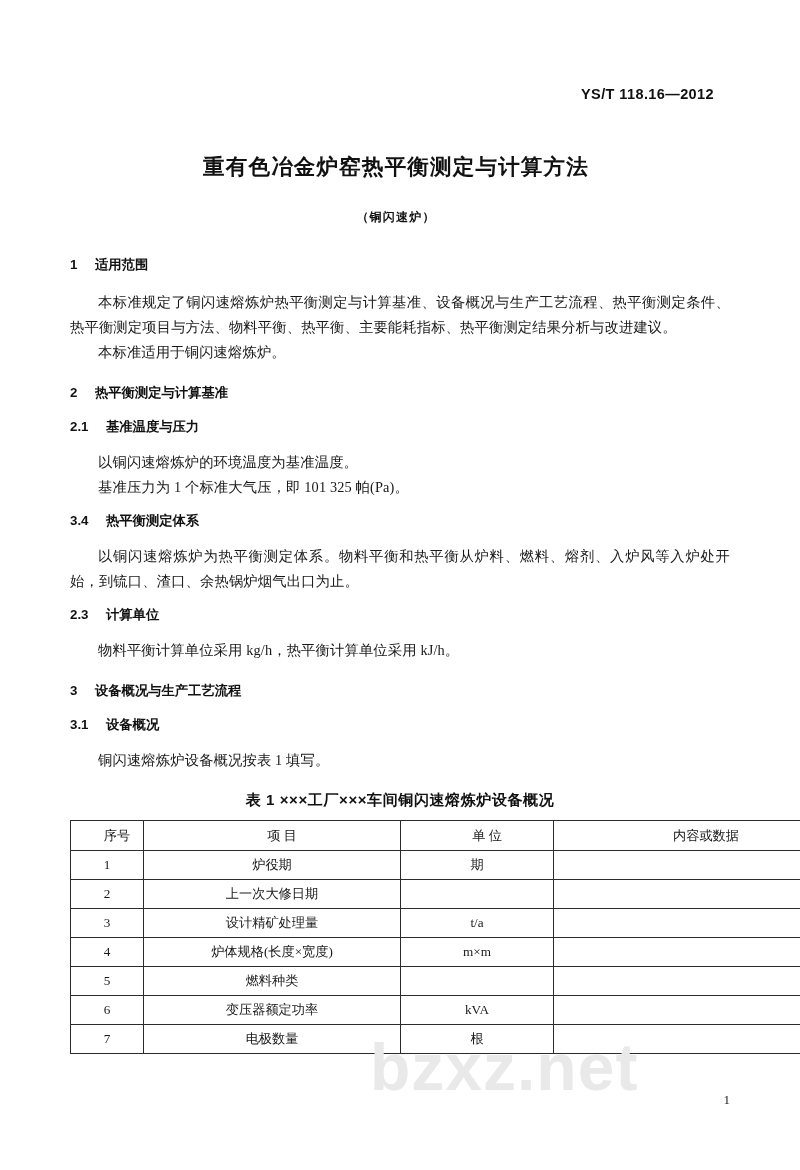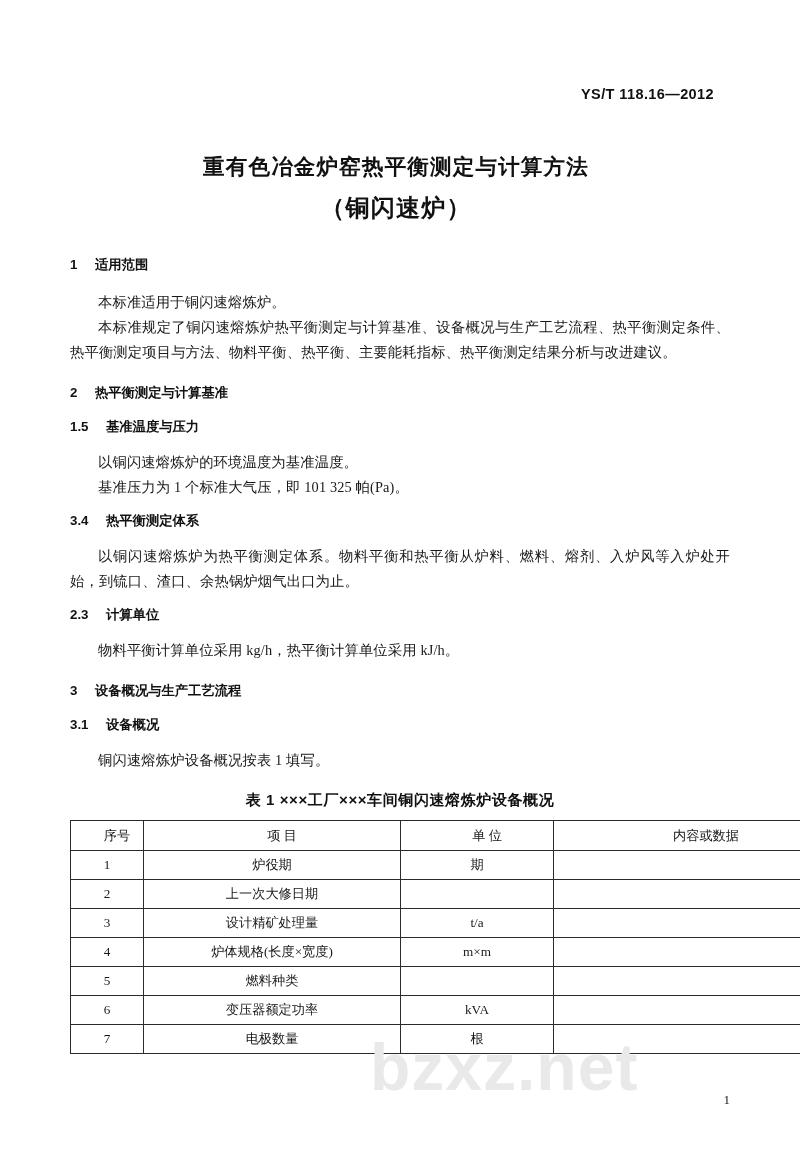--- a/index.html
+++ b/index.html
@@ -49,23 +49,23 @@
     font-family: "Liberation Sans", "DejaVu Sans", sans-serif;
     font-weight: bold;
     color: #111;
     letter-spacing: 1.2px;
   }
   .doc-title-main {
     font-size: 21.5px;
     line-height: 30px;
   }
   .doc-title-sub {
-    font-size: 24px;
+    font-size: 12px;
     line-height: 30px;
-    margin-top: 11px;
+    margin-top: 20px;
   }
 
   
   .content {
     position: absolute;
     top: 256px;
     left: 70px;
     width: 660px;
   }
 
@@ -180,31 +180,31 @@
   <div class="title-block">
     <div class="doc-title-main">重有色冶金炉窑热平衡测定与计算方法</div>
     <div class="doc-title-sub">（铜闪速炉）</div>
   </div>
 
   <div class="content">
 
     <div class="h1">
       <span class="h-num">1</span><span>适用范围</span>
     </div>
+    <p class="para indent">本标准规定了铜闪速熔炼炉热平衡测定与计算基准、设备概况与生产工艺流程、热平衡测定条件、热平衡测定项目与方法、物料平衡、热平衡、主要能耗指标、热平衡测定结果分析与改进建议。</p>
     <p class="para indent">本标准适用于铜闪速熔炼炉。</p>
-    <p class="para indent">本标准规定了铜闪速熔炼炉热平衡测定与计算基准、设备概况与生产工艺流程、热平衡测定条件、热平衡测定项目与方法、物料平衡、热平衡、主要能耗指标、热平衡测定结果分析与改进建议。</p>
 
     <div class="gap-md"></div>
 
     <div class="h1">
       <span class="h-num">2</span><span>热平衡测定与计算基准</span>
     </div>
 
     <div class="h2">
-      <span class="h-num">1.5</span><span>基准温度与压力</span>
+      <span class="h-num">2.1</span><span>基准温度与压力</span>
     </div>
     <p class="para indent">以铜闪速熔炼炉的环境温度为基准温度。</p>
     <p class="para indent">基准压力为 1 个标准大气压，即 101 325 帕(Pa)。</p>
 
     <div class="gap-sm"></div>
 
     <div class="h2">
       <span class="h-num">3.4</span><span>热平衡测定体系</span>
     </div>
     <p class="para indent">以铜闪速熔炼炉为热平衡测定体系。物料平衡和热平衡从炉料、燃料、熔剂、入炉风等入炉处开始，到锍口、渣口、余热锅炉烟气出口为止。</p>

